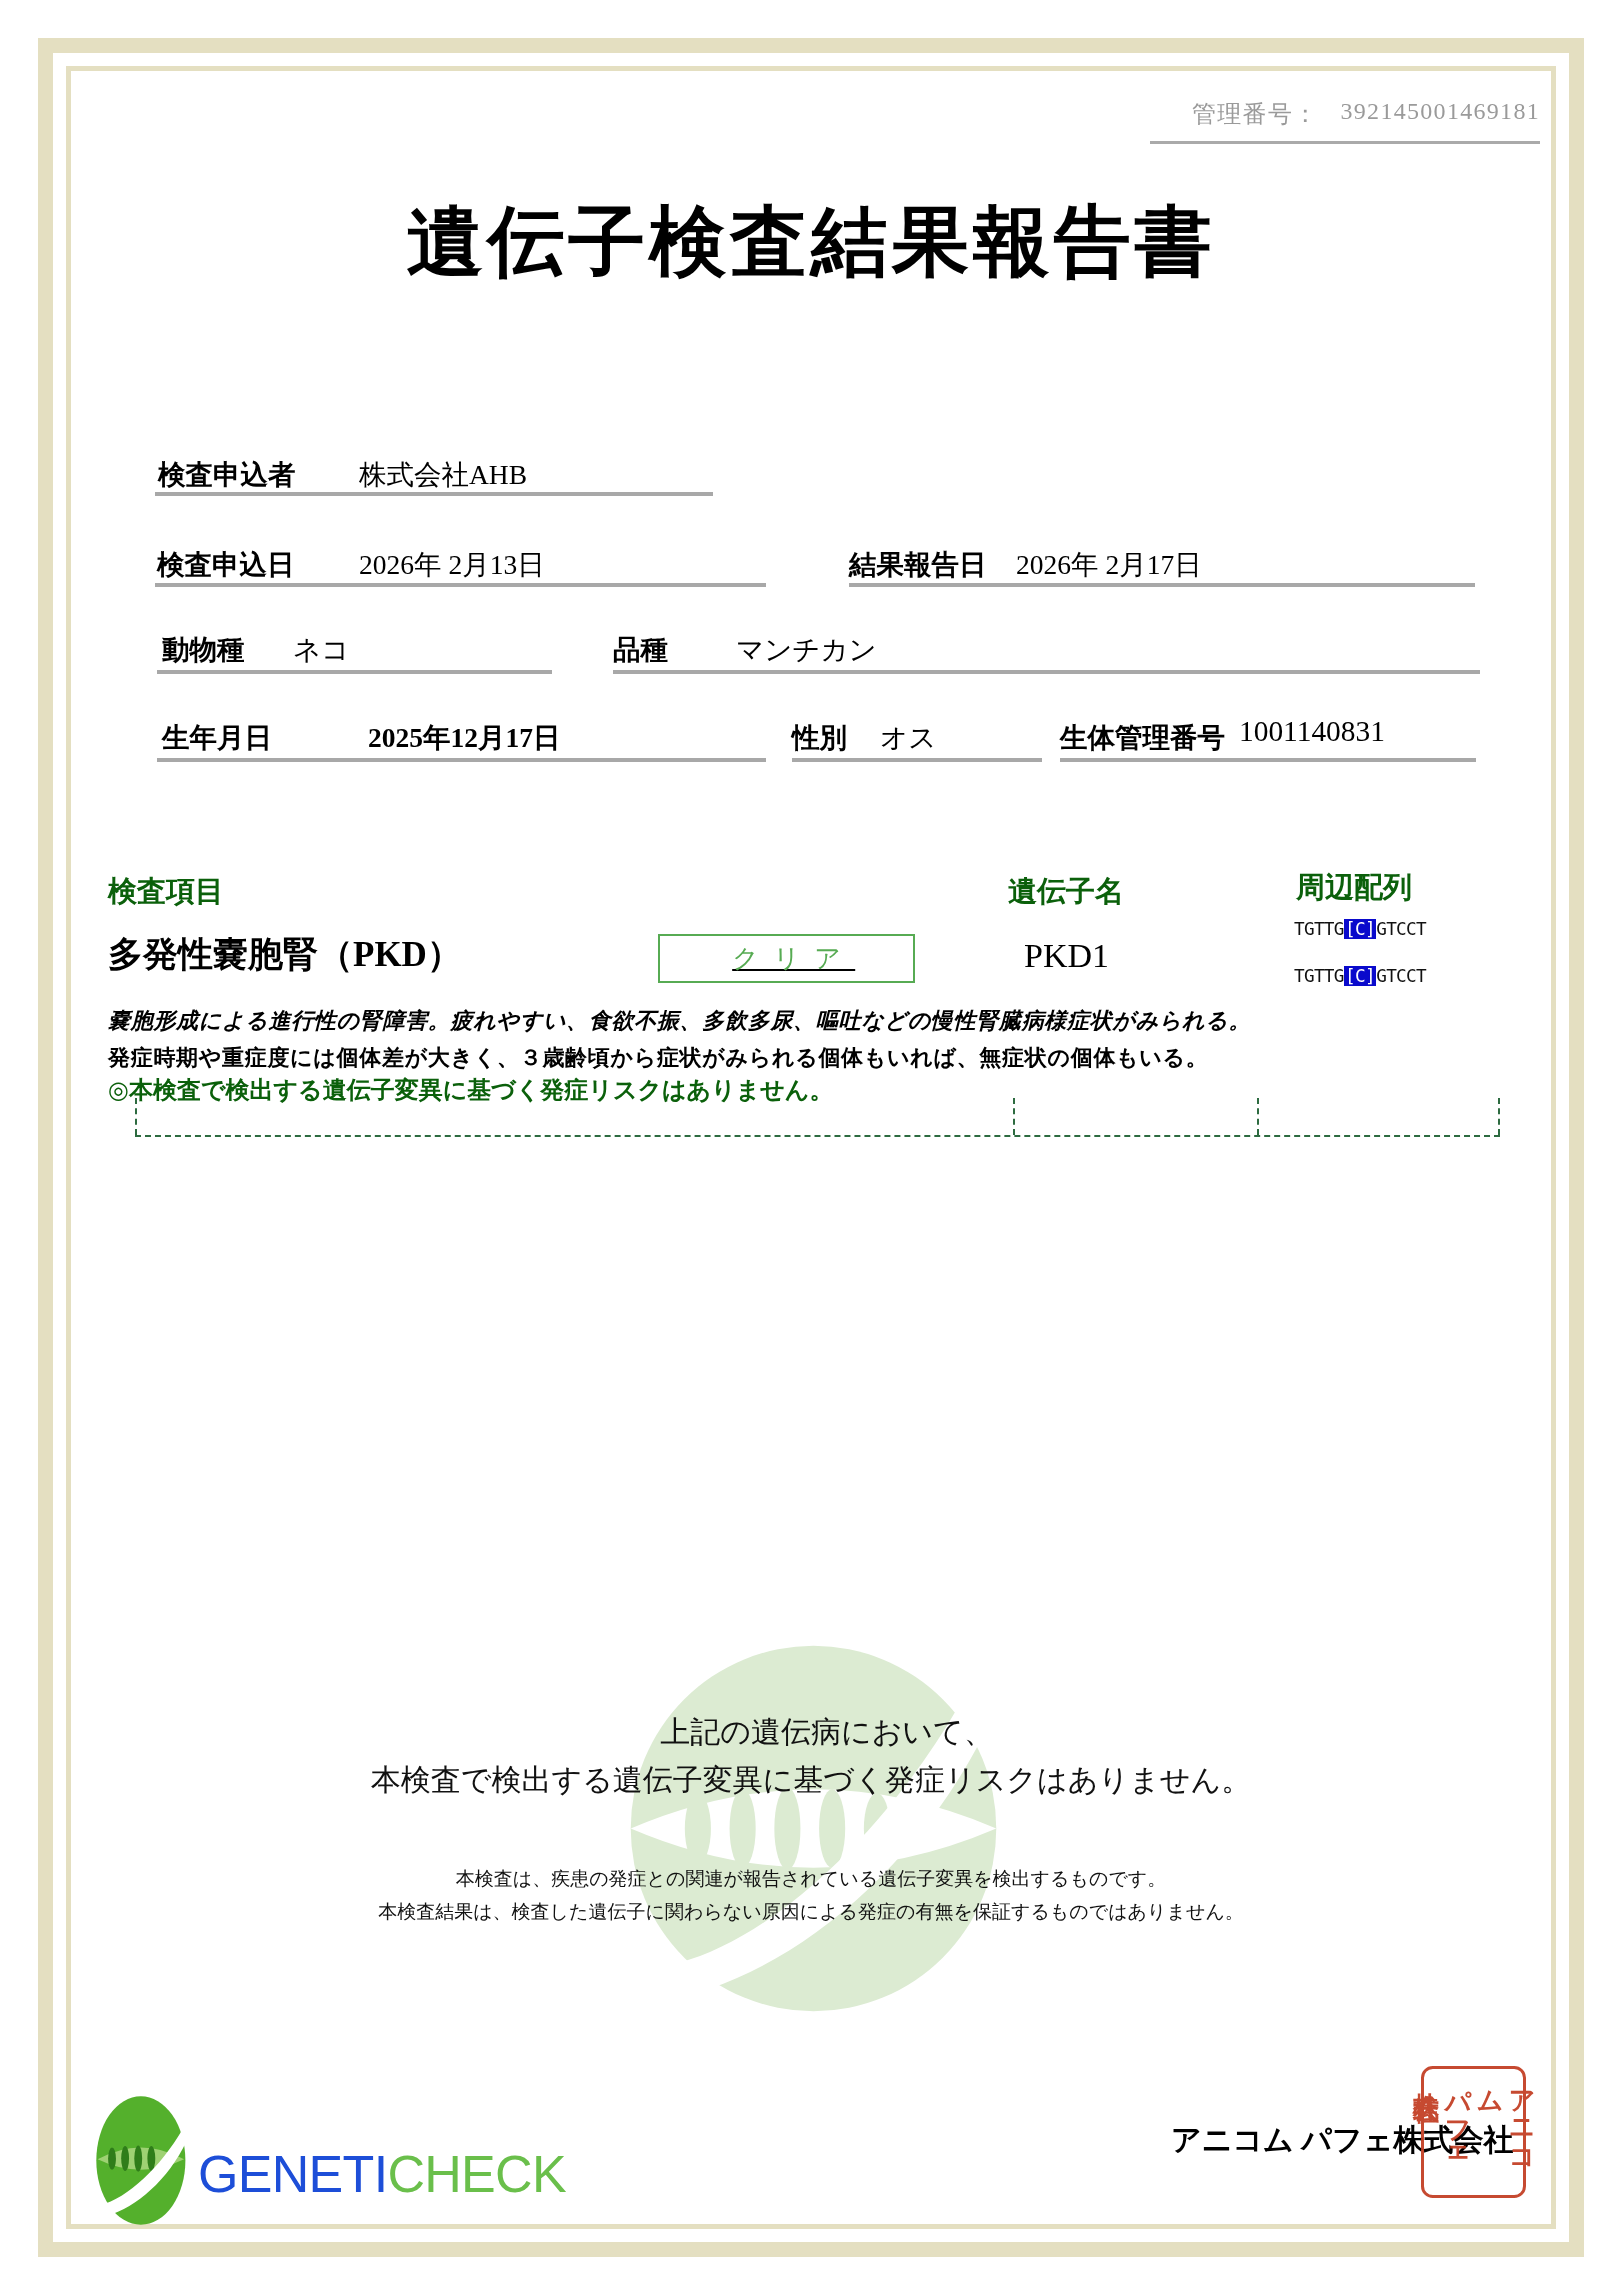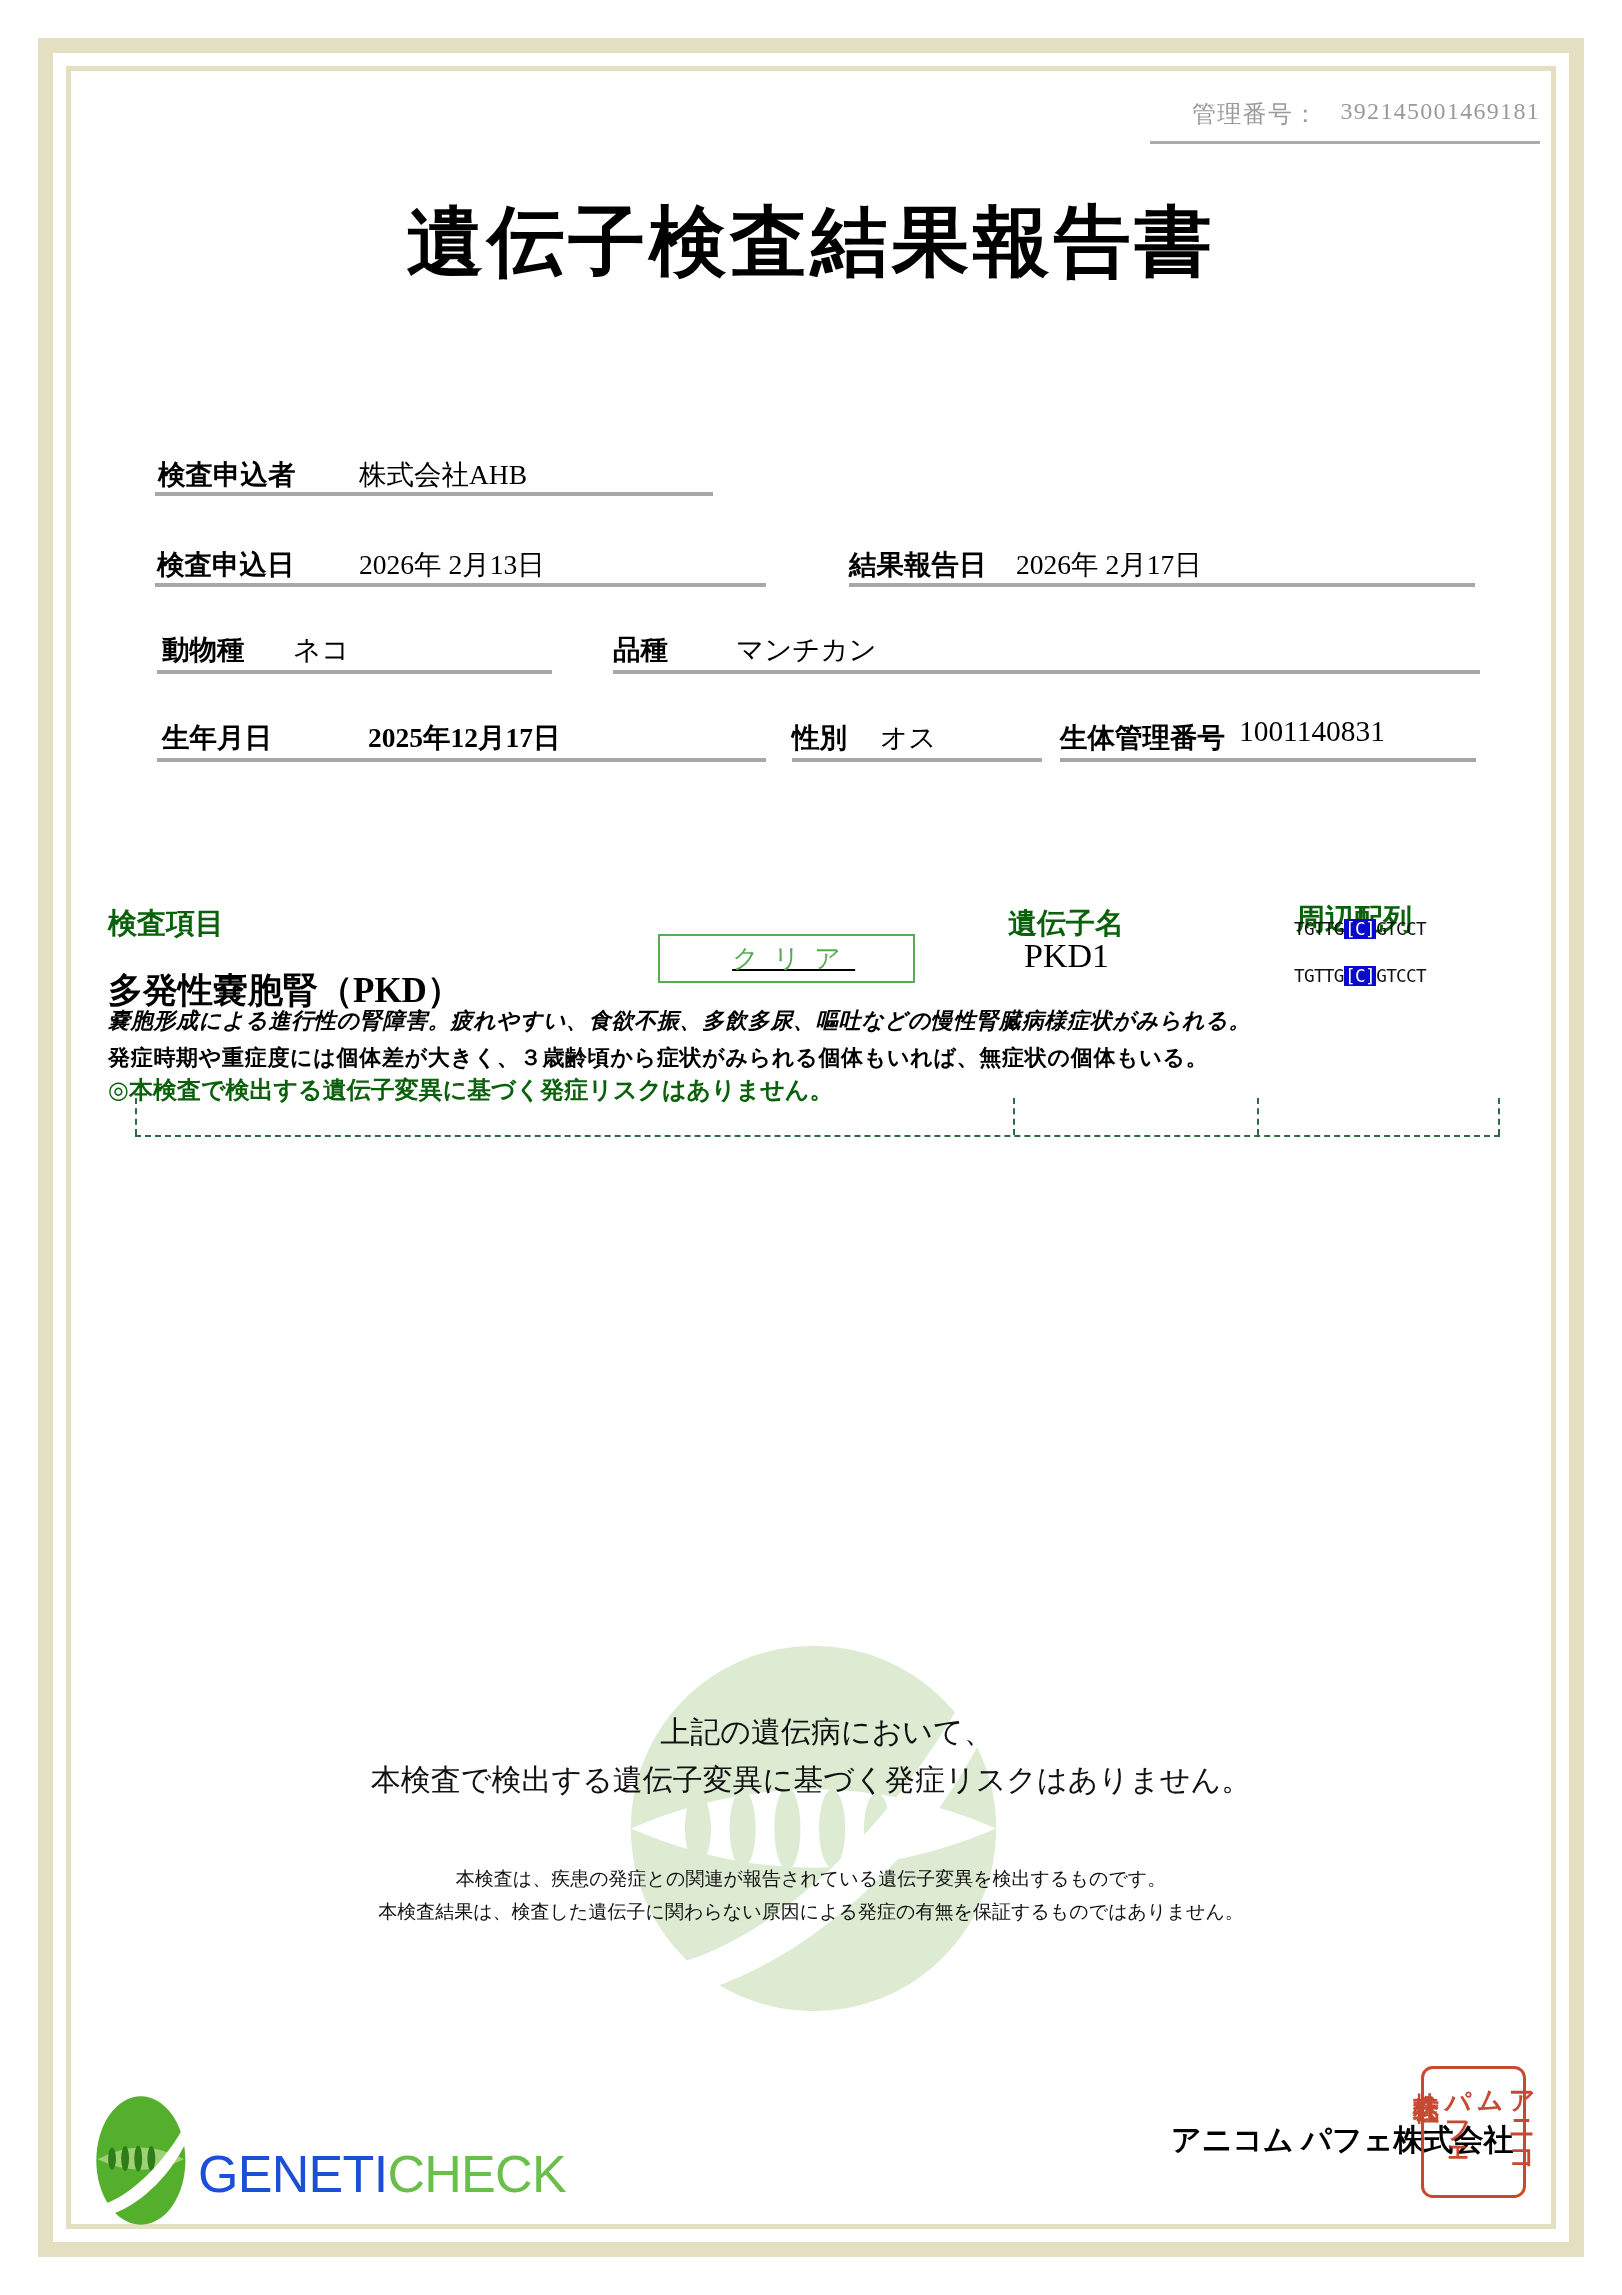--- a/index.html
+++ b/index.html
@@ -17,22 +17,22 @@
   .ctrl{left:1150px;top:98px;width:390px;color:#9a9a9a;font-size:24px;
         display:flex;justify-content:flex-end;gap:22px;letter-spacing:1.3px;
         border-bottom:3.3px solid #aaaaaa;padding-bottom:10.5px;}
 
   .title{left:0;top:191px;width:1622px;text-align:center;font-size:77px;font-weight:bold;letter-spacing:3.9px;}
 
   .flabel{font-size:27.5px;font-weight:bold;white-space:nowrap;}
   .fvalue{font-size:27.5px;white-space:nowrap;}
   .uline{height:3.9px;background:#a8a8a8;}
 
-  .ghead{font-size:29px;font-weight:bold;color:#0b600b;white-space:nowrap;margin-top:32px;}
-  .item-name{font-size:35px;font-weight:bold;white-space:nowrap;margin-top:36px;}
+  .ghead{font-size:29px;font-weight:bold;color:#0b600b;white-space:nowrap;}
+  .item-name{font-size:35px;font-weight:bold;white-space:nowrap;}
   .gene-name{font-size:34px;white-space:nowrap;}
   .status-box{left:658px;top:934px;width:253px;height:45px;border:2.6px solid #57ab53;
               display:flex;align-items:center;justify-content:center;text-decoration:underline;}
   .status-box span{color:#57ab53;font-size:26px;letter-spacing:14.4px;padding-left:14.4px;}
   .seq{font-size:17.7px;letter-spacing:-0.7px;color:#111;white-space:nowrap;}
   .seq .variant{background:#0a0acc;color:#ffffff;padding:0 1.3px;}
   .desc{font-size:22px;font-weight:bold;letter-spacing:0.7px;white-space:nowrap;}
   .risk{font-size:24px;font-weight:bold;color:#0b600b;white-space:nowrap;}
 
   .dash-bottom{left:135px;top:1098px;width:1365px;height:37px;border-bottom:2.6px dashed #2d6b40;}

